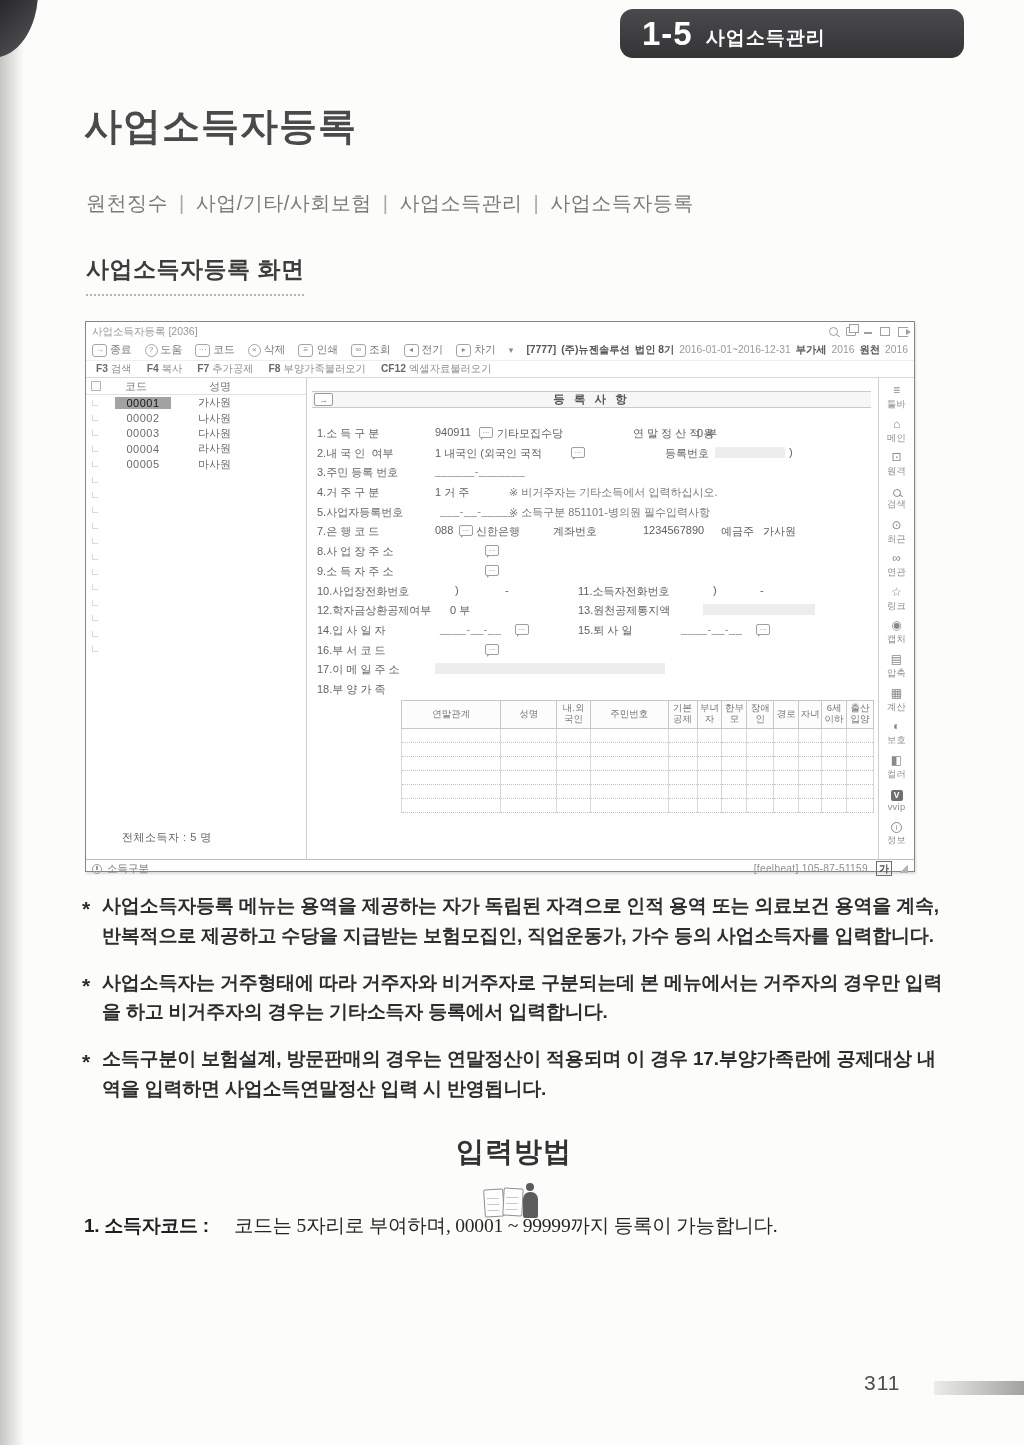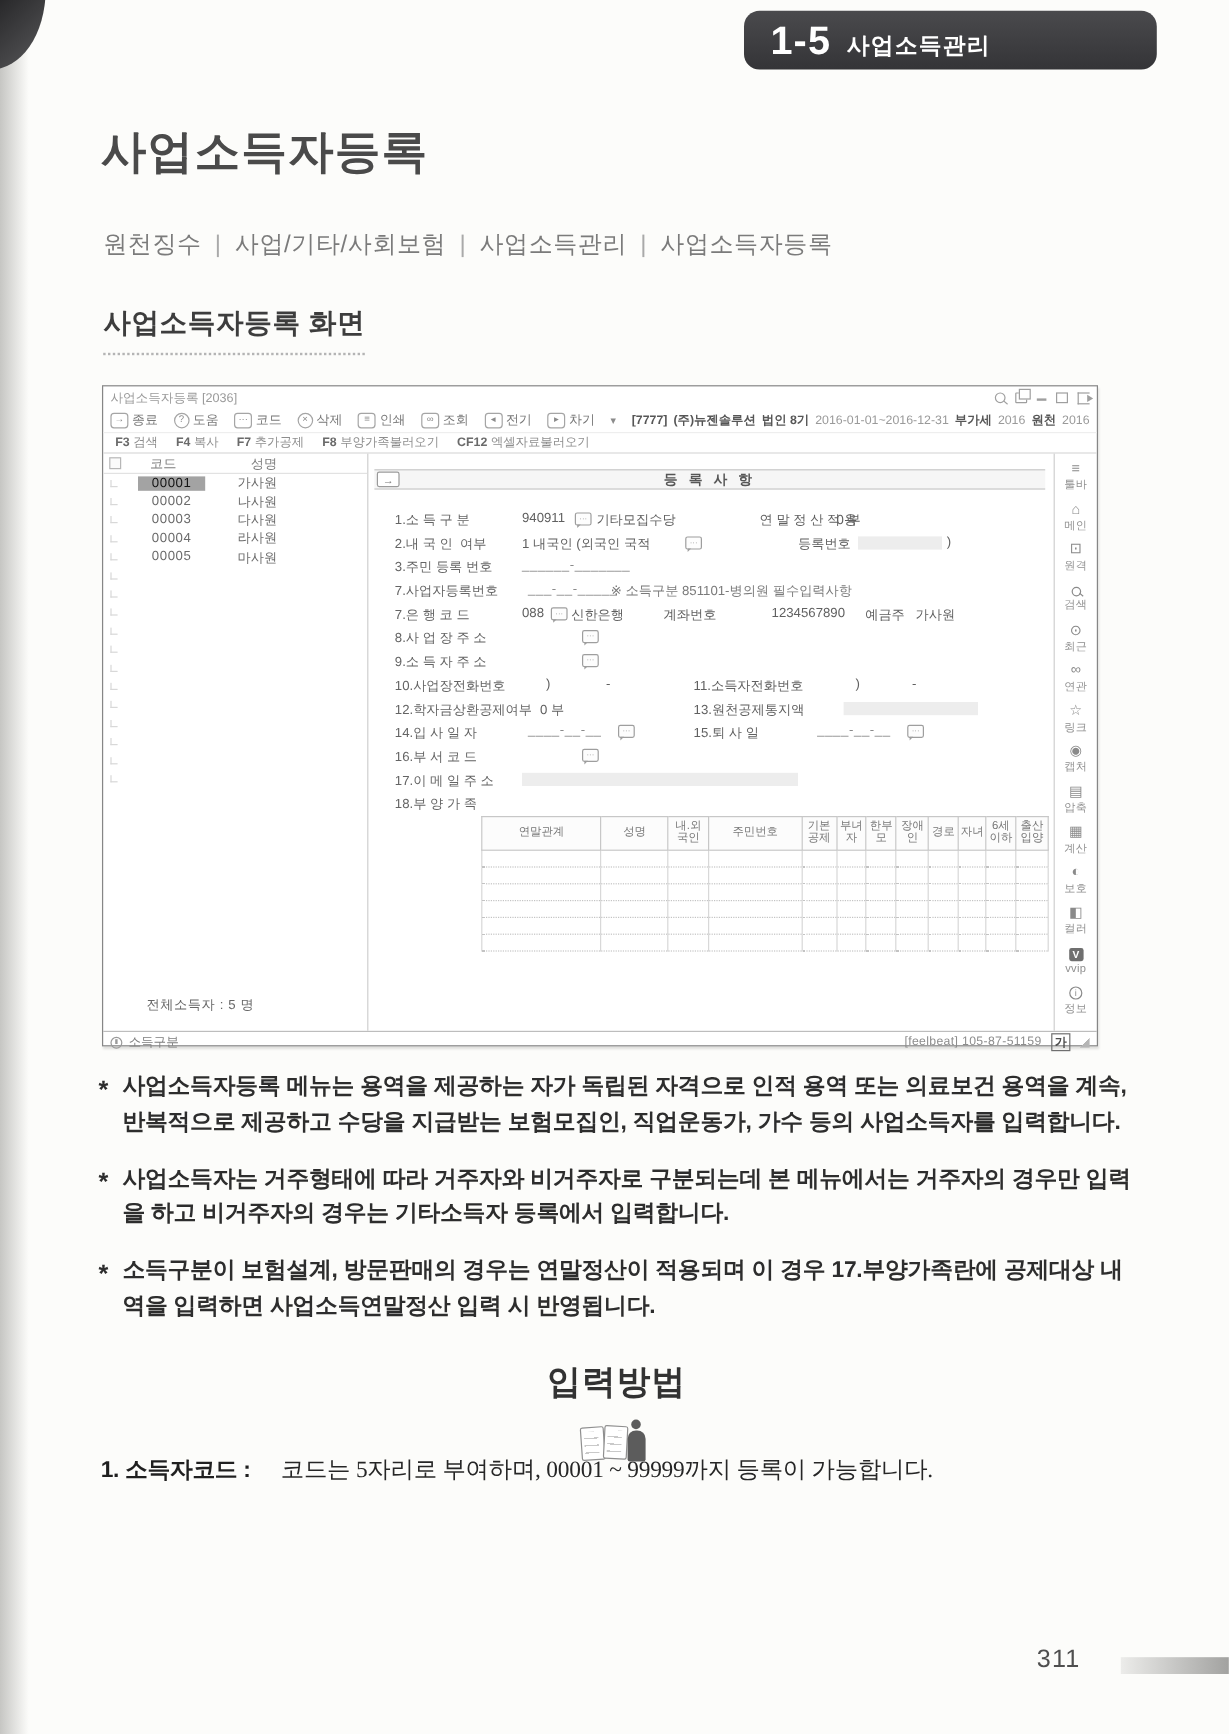--- a/index.html
+++ b/index.html
@@ -69,21 +69,21 @@
   .ltotal{position:absolute;left:36px;bottom:14px;color:#666;letter-spacing:.5px;}
   
   .fpanel{flex:1;position:relative;font-size:11px;color:#606060;}
   .formhead{position:absolute;top:13px;left:5px;right:7px;height:15px;background:#f6f6f6;
     border-top:1px solid #c9c9c9;border-bottom:1px solid #c9c9c9;display:flex;align-items:center;}
   .fh-arrow{display:inline-flex;align-items:center;justify-content:center;width:17px;height:11px;
     border:1px solid #9b9b9b;border-radius:2px;margin-left:2px;font-size:9px;color:#777;background:#fff;}
   .fh-title{position:absolute;left:0;right:0;text-align:center;font-weight:700;letter-spacing:3px;color:#565656;font-size:11.5px;}
   .frows{position:absolute;top:45px;left:6px;right:4px;}
   .frow{height:19.7px;position:relative;}
-  .fl{position:absolute;left:16px;top:3px;white-space:pre;color:#646464;text-align:right;}
+  .fl{position:absolute;left:4px;top:3px;white-space:pre;color:#646464;text-align:right;}
   .fv{position:absolute;top:3px;white-space:pre;}
   .mask{color:#8a8a8a;letter-spacing:.5px;}
   .note-t{color:#7a7a7a;}
   .cbtn{position:absolute;top:4px;width:12px;height:9px;border:1px solid #9e9e9e;border-radius:2px;
     display:inline-flex;align-items:center;justify-content:center;font-size:6.5px;color:#8b8b8b;background:#fdfdfd;}
   .cbtn::after{content:'';position:absolute;left:1px;bottom:-3px;border-top:3px solid #9e9e9e;
     border-right:3px solid transparent;}
   .shade{position:absolute;top:4px;height:11px;background:#ededed;}
   
   .ftable{border-collapse:collapse;table-layout:fixed;margin-left:88px;margin-top:1px;}
@@ -305,21 +305,26 @@
           <span class="cbtn" style="left:258px">···</span>
           <span class="fv" style="left:352px">등록번호</span>
           <span class="shade" style="left:402px;width:70px"></span>
           <span class="fv" style="left:476px">)</span>
         </div>
         <div class="frow">
           <span class="fl">3.주민 등록 번호</span>
           <span class="fv mask" style="left:122px">______-_______</span>
         </div>
         <div class="frow">
-          <span class="fl">7.사업자등록번호</span>
+          <span class="fl">4.거 주 구 분</span>
+          <span class="fv" style="left:122px">1 거 주</span>
+          <span class="fv note-t" style="left:196px">※ 비거주자는 기타소득에서 입력하십시오.</span>
+        </div>
+        <div class="frow">
+          <span class="fl">5.사업자등록번호</span>
           <span class="fv mask" style="left:127px">___-__-_____</span>
           <span class="fv note-t" style="left:196px">※ 소득구분 851101-병의원 필수입력사항</span>
         </div>
         <div class="frow">
           <span class="fl">7.은 행 코 드</span>
           <span class="fv" style="left:122px">088</span>
           <span class="cbtn" style="left:146px">···</span>
           <span class="fv" style="left:163px">신한은행</span>
           <span class="fv" style="left:240px">계좌번호</span>
           <span class="fv" style="left:330px">1234567890</span>

